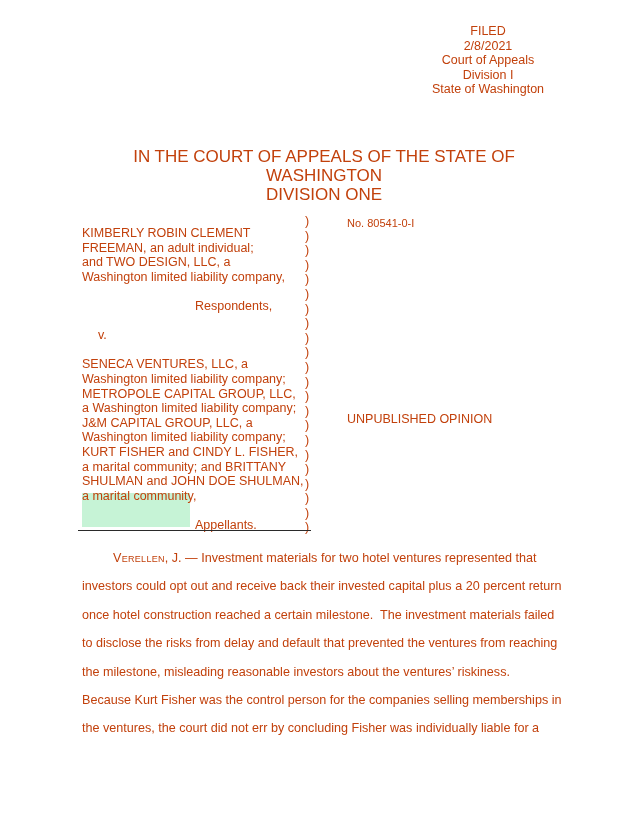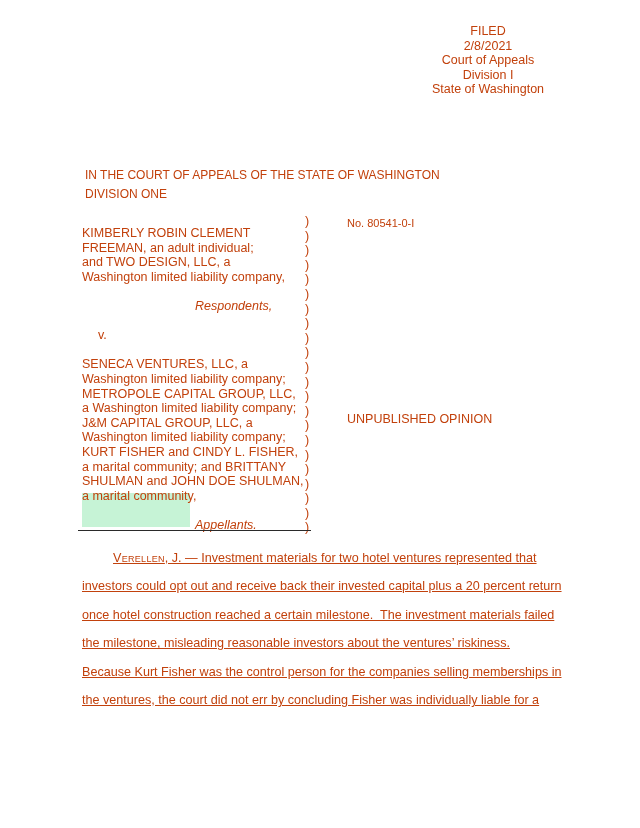--- a/index.html
+++ b/index.html
@@ -6,49 +6,49 @@
   .page {
     position:relative; width:640px; height:828px; margin:0 auto;
     background:#ffffff; color:#c2410c; overflow:hidden;
     font-family:"Liberation Sans","DejaVu Sans",sans-serif;
   }
   .stamp {
     position:absolute; top:24px; left:407px; width:162px;
     text-align:center; font-size:12.5px; line-height:14.6px;
   }
   .court-title {
-    position:absolute; top:166px; left:85px; width:478px;
-    text-align:left; font-size:12px; line-height:18.8px;
+    position:absolute; top:148px; left:85px; width:478px;
+    text-align:center; font-size:17px; line-height:18.8px;
   }
   .cap-left {
     position:absolute; top:214px; left:82px; width:221px;
     font-size:12.5px; line-height:14.6px;margin-top:12px;
   }
   .cap-row { white-space:nowrap; min-height:14.6px; }
-  .cap-row.role-line  { padding-left:113px;font-style:italic; }
+  .cap-row.role-line  { padding-left:113px; }
   .cap-row.versus-line { padding-left:16px; }
   .paren-col {
     position:absolute; top:214px; left:305px;
     font-size:12.5px; line-height:14.6px;
   }
   .case-no  { position:absolute; top:217px; left:347px; font-size:11px; }
   .opinion-type { position:absolute; top:412px; left:347px; font-size:12.5px; }
   .highlight {
     position:absolute; top:493px; left:82px; width:108px; height:34px;
     background:#c6f3d6;
   }
   .caption-underline {
     position:absolute; top:530px; left:78px; width:233px; height:0;
     border-top:1.4px solid #2a2a2a;
   }
   .body-text {
     position:absolute; top:544px; left:82px; width:480px;
     font-size:12.6px;
   }
-  .body-line { line-height:28.4px; white-space:pre;text-decoration:underline; }
+  .body-line { line-height:28.4px; white-space:pre; }
   .body-line.first-line { padding-left:31px; }
   .smallcaps { font-variant:small-caps; letter-spacing:0.3px; }
 </style>
 </head>
 <body>
 
 <div class="page">
 
   <div class="stamp">
       <div class="stamp-line">FILED</div>
@@ -118,18 +118,19 @@
   <div class="case-no">No. 80541-0-I</div>
 
   <div class="opinion-type">UNPUBLISHED OPINION</div>
 
   <div class="caption-underline"></div>
 
   <div class="body-text">
     <div class="body-line first-line"><span class="smallcaps">Verellen</span><span>, J. — Investment materials for two hotel ventures represented that</span></div>
   <div class="body-line">investors could opt out and receive back their invested capital plus a 20 percent return</div>
       <div class="body-line">once hotel construction reached a certain milestone.  The investment materials failed</div>
+      <div class="body-line">to disclose the risks from delay and default that prevented the ventures from reaching</div>
       <div class="body-line">the milestone, misleading reasonable investors about the ventures’ riskiness.</div>
       <div class="body-line">Because Kurt Fisher was the control person for the companies selling memberships in</div>
       <div class="body-line">the ventures, the court did not err by concluding Fisher was individually liable for a</div>
     </div>
 
 </div>
 
 </body></html>

